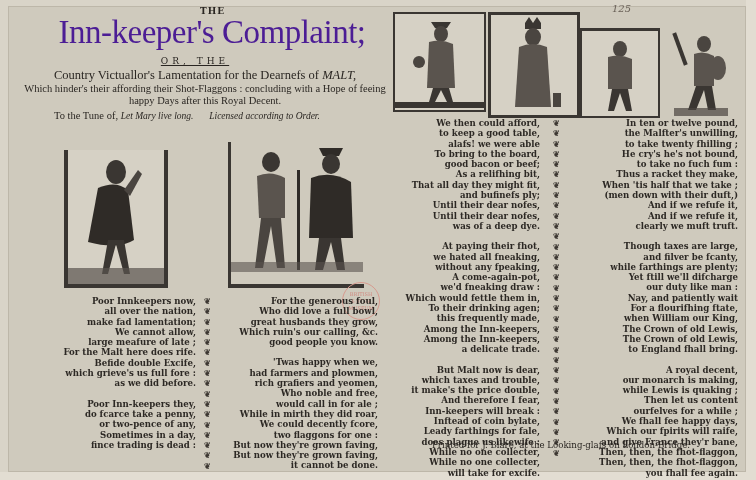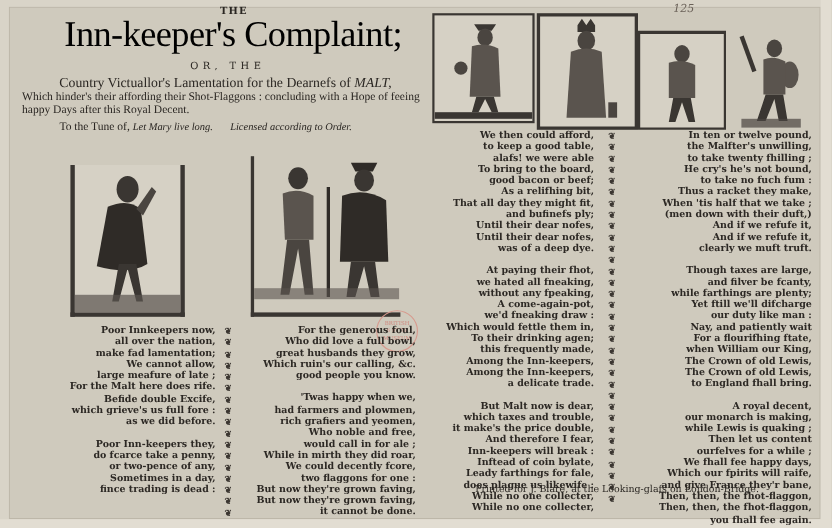--- a/index.html
+++ b/index.html
@@ -1,25 +1,25 @@
 <!DOCTYPE html>
 <html><head>
 <meta charset="utf-8">
 <style>
   html, body { margin:0; padding:0; }
   body { width:756px; height:480px; background:#d9d4c8; overflow:hidden; position:relative; font-family:"DejaVu Serif", serif; color:#2a2622; }
   .sheet { position:absolute; left:8px; top:6px; width:738px; height:466px; background:#cfcabd; box-shadow: 0 0 0 1px #bdb7a9 inset; }
   .mount-right { position:absolute; right:0; top:0; width:10px; height:480px; background:#e2ddd2; }
   .mount-bottom { position:absolute; left:0; bottom:0; width:756px; height:8px; background:#e2ddd2; }
   .title-small { position:absolute; left:200px; top:6px; font-size:9px; font-weight:bold; letter-spacing:1px; }
-  .title-main { position:absolute; left:32px; top:14px; width:360px; text-align:center; font-family:"Liberation Serif", serif; font-size:33px; letter-spacing:-0.5px; color:#000000; }
-  .or-the { position:absolute; left:12px; top:56px; width:390px; text-align:center; font-size:9px; letter-spacing:4px; }
+  .title-main { position:absolute; left:32px; top:14px; width:360px; text-align:center; font-family:"Liberation Serif", serif; font-size:33px; letter-spacing:-0.5px; color:#4c1d95; }
+  .or-the { position:absolute; left:0; top:56px; width:390px; text-align:center; font-size:9px; letter-spacing:4px;text-decoration:underline; }
   .subtitle { position:absolute; left:20px; top:68px; width:370px; text-align:center; font-family:"Liberation Serif", serif; font-size:12.5px; }
   .subtitle i { font-style:italic; }
-  .sub2 { position:absolute; left:20px; top:83px; width:370px; font-family:"Liberation Serif", serif; font-size:10.5px; line-height:12px; }
+  .sub2 { position:absolute; left:20px; top:83px; width:370px; text-align:center; font-family:"Liberation Serif", serif; font-size:10.5px; line-height:12px; }
   .tune { position:absolute; left:20px; top:110px; width:370px; font-family:"Liberation Serif", serif; font-size:10.5px; padding-left:34px; box-sizing:border-box; }
   .tune i { font-style:italic; font-size:9.5px; }
   .woodcut { position:absolute; background:#d6d1c5; border:3px solid #3a3632; box-sizing:border-box; }
   .woodcut .fig { position:absolute; }
   .col { position:absolute; font-family:"DejaVu Serif", serif; font-size:8.6px; line-height:10.3px; font-weight:bold; color:#2c2824;text-align:right; }
   .col .l { white-space:nowrap; }
   .col .i { padding-left:14px; }
   .col .gap { height:10px; }
   .orn { position:absolute; font-size:8px; line-height:10.3px; color:#3b3631; font-weight:bold; }
   .stamp { position:absolute; left:342px; top:282px; width:38px; height:38px; border:1.5px solid #d79a8e; border-radius:50%; color:#cf8a80; font-size:5px; text-align:center; box-sizing:border-box; padding-top:8px; line-height:7px; }
@@ -176,20 +176,21 @@
     <div class="l">But Malt now is dear,</div>
     <div class="l i">which taxes and trouble,</div>
     <div class="l i">it make's the price double,</div>
     <div class="l">And therefore I fear,</div>
     <div class="l i">Inn-keepers will break :</div>
     <div class="l">Inftead of coin bylate,</div>
     <div class="l">Leady farthings for fale,</div>
     <div class="l i">does plague us likewife :</div>
     <div class="l">While no one collecter,</div>
     <div class="l">While no one collecter,</div>
+    <div class="l i">will take for excife.</div>
   </div>
 <div class="orn" id="orn1" style="left:553px;top:118px;">❦<br>❦<br>❦<br>❦<br>❦<br>❦<br>❦<br>❦<br>❦<br>❦<br>❦<br>❦<br>❦<br>❦<br>❦<br>❦<br>❦<br>❦<br>❦<br>❦<br>❦<br>❦<br>❦<br>❦<br>❦<br>❦<br>❦<br>❦<br>❦<br>❦<br>❦<br>❦<br>❦<br></div>
 <div class="col" id="col3" style="left:568px;top:118px;width:170px;">
     <div class="l">In ten or twelve pound,</div>
     <div class="l i">the Malfter's unwilling,</div>
     <div class="l i">to take twenty fhilling ;</div>
     <div class="l">He cry's he's not bound,</div>
     <div class="l i">to take no fuch fum :</div>
     <div class="l">Thus a racket they make,</div>
     <div class="l">When 'tis half that we take ;</div>

